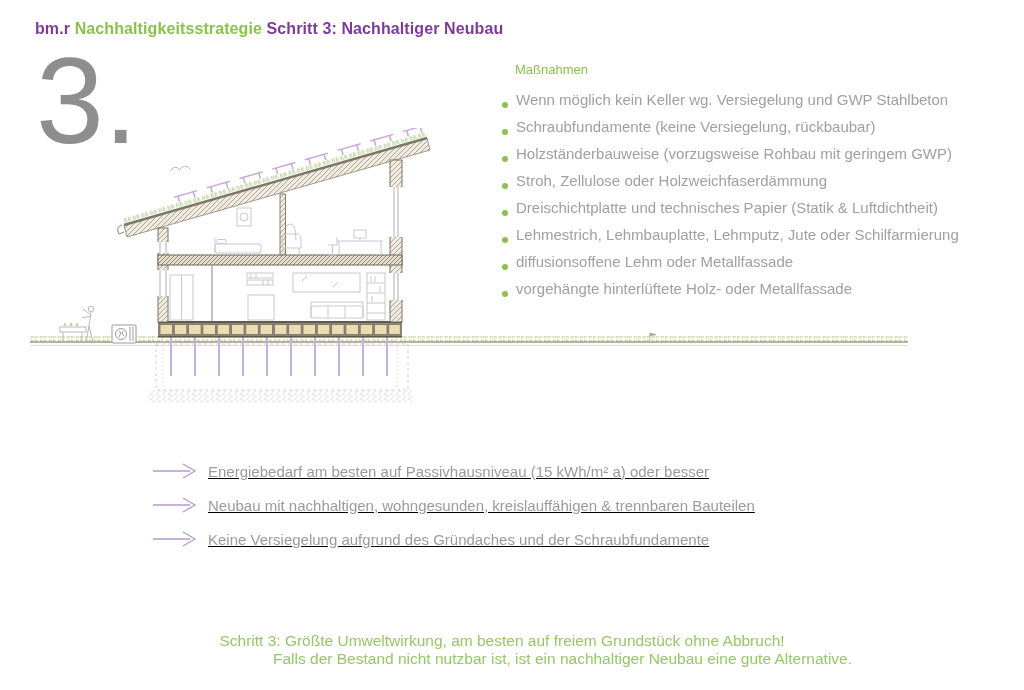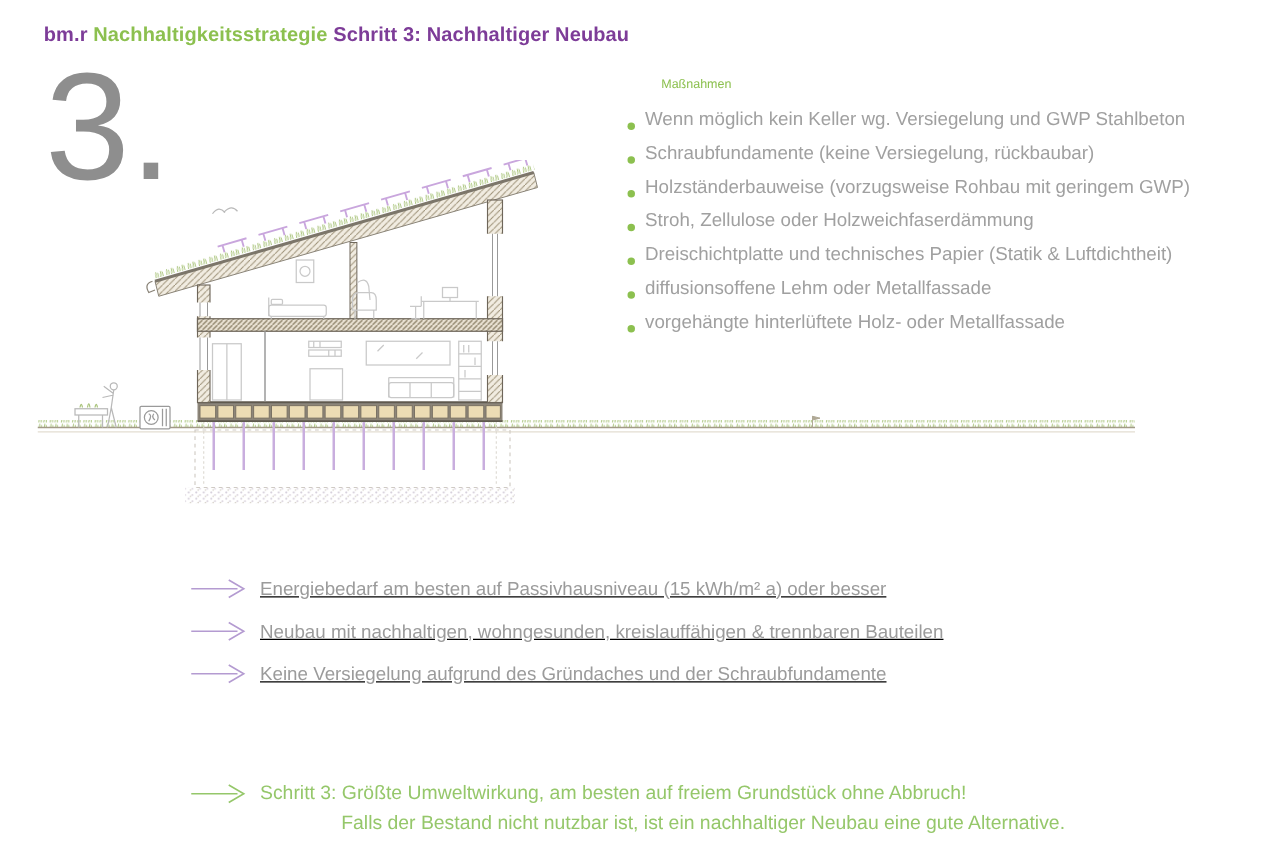--- a/index.html
+++ b/index.html
@@ -9,31 +9,31 @@
   }
   
   .hdr{position:absolute;left:35px;top:20px;font-size:16px;font-weight:bold;letter-spacing:.1px;}
   .hdr .brand{color:#7d3c98;}
   .hdr .strategy{color:#8cc04f;}
   .hdr .steptitle{color:#7d3c98;margin-top:12px;}
   
   .stepnum{position:absolute;left:36px;top:40px;font-size:122px;line-height:1;color:#8e8e8e;font-weight:400;}
   
   .measures{position:absolute;left:501px;top:62px;}
-  .measures .mlabel{display:block;margin-left:28px;font-size:10px;color:#8cc04f;}
+  .measures .mlabel{display:block;margin-left:14px;font-size:13px;color:#8cc04f;}
   .measures ul{list-style:none;margin:4px 0 0 0;padding:0;}
   .measures li{display:flex;align-items:flex-end;height:27px;font-size:15px;color:#a0a0a0;white-space:nowrap;}
   .measures .dot{width:6px;height:6px;border-radius:50%;background:#8cc04f;margin:0 8px 0 1px;flex:0 0 auto;}
   
   .conclusions{position:absolute;left:152px;top:462px;display:flex;flex-direction:column;gap:16px;text-decoration:underline;}
   .crow{display:flex;align-items:center;gap:8px;height:18px;font-size:15px;color:#9b9b9b;white-space:nowrap;}
   .crow svg{flex:0 0 auto;display:block;}
   
   .summary{position:absolute;left:152px;top:624px;font-size:15.5px;color:#95c76a;}
-  .summary .row1{display:flex;align-items:flex-end;gap:8px;height:20px;white-space:nowrap;}
+  .summary .row1{display:flex;align-items:center;gap:8px;height:20px;white-space:nowrap;flex-direction:column;}
   .summary .row2{margin:6px 0 4px 121px;white-space:nowrap;}
   
   .drawing{position:absolute;left:30px;top:128px;width:885px;height:292px;}
 </style>
 </head>
 <body>
 
 <div class="hdr">
   <span class="brand">bm.r</span>
   <span class="strategy">Nachhaltigkeitsstrategie</span>
@@ -227,20 +227,24 @@
     <li>
         <span class="dot"></span>
         <span>Stroh, Zellulose oder Holzweichfaserdämmung</span>
       </li>
     <li>
         <span class="dot"></span>
         <span>Dreischichtplatte und technisches Papier (Statik &amp; Luftdichtheit)</span>
       </li>
     <li>
         <span class="dot"></span>
+        <span>Lehmestrich, Lehmbauplatte, Lehmputz, Jute oder Schilfarmierung</span>
+      </li>
+    <li>
+        <span class="dot"></span>
         <span>diffusionsoffene Lehm oder Metallfassade</span>
       </li>
     <li>
         <span class="dot"></span>
         <span>vorgehängte hinterlüftete Holz- oder Metallfassade</span>
       </li>
   </ul>
 </div>
 
 <div class="conclusions">

